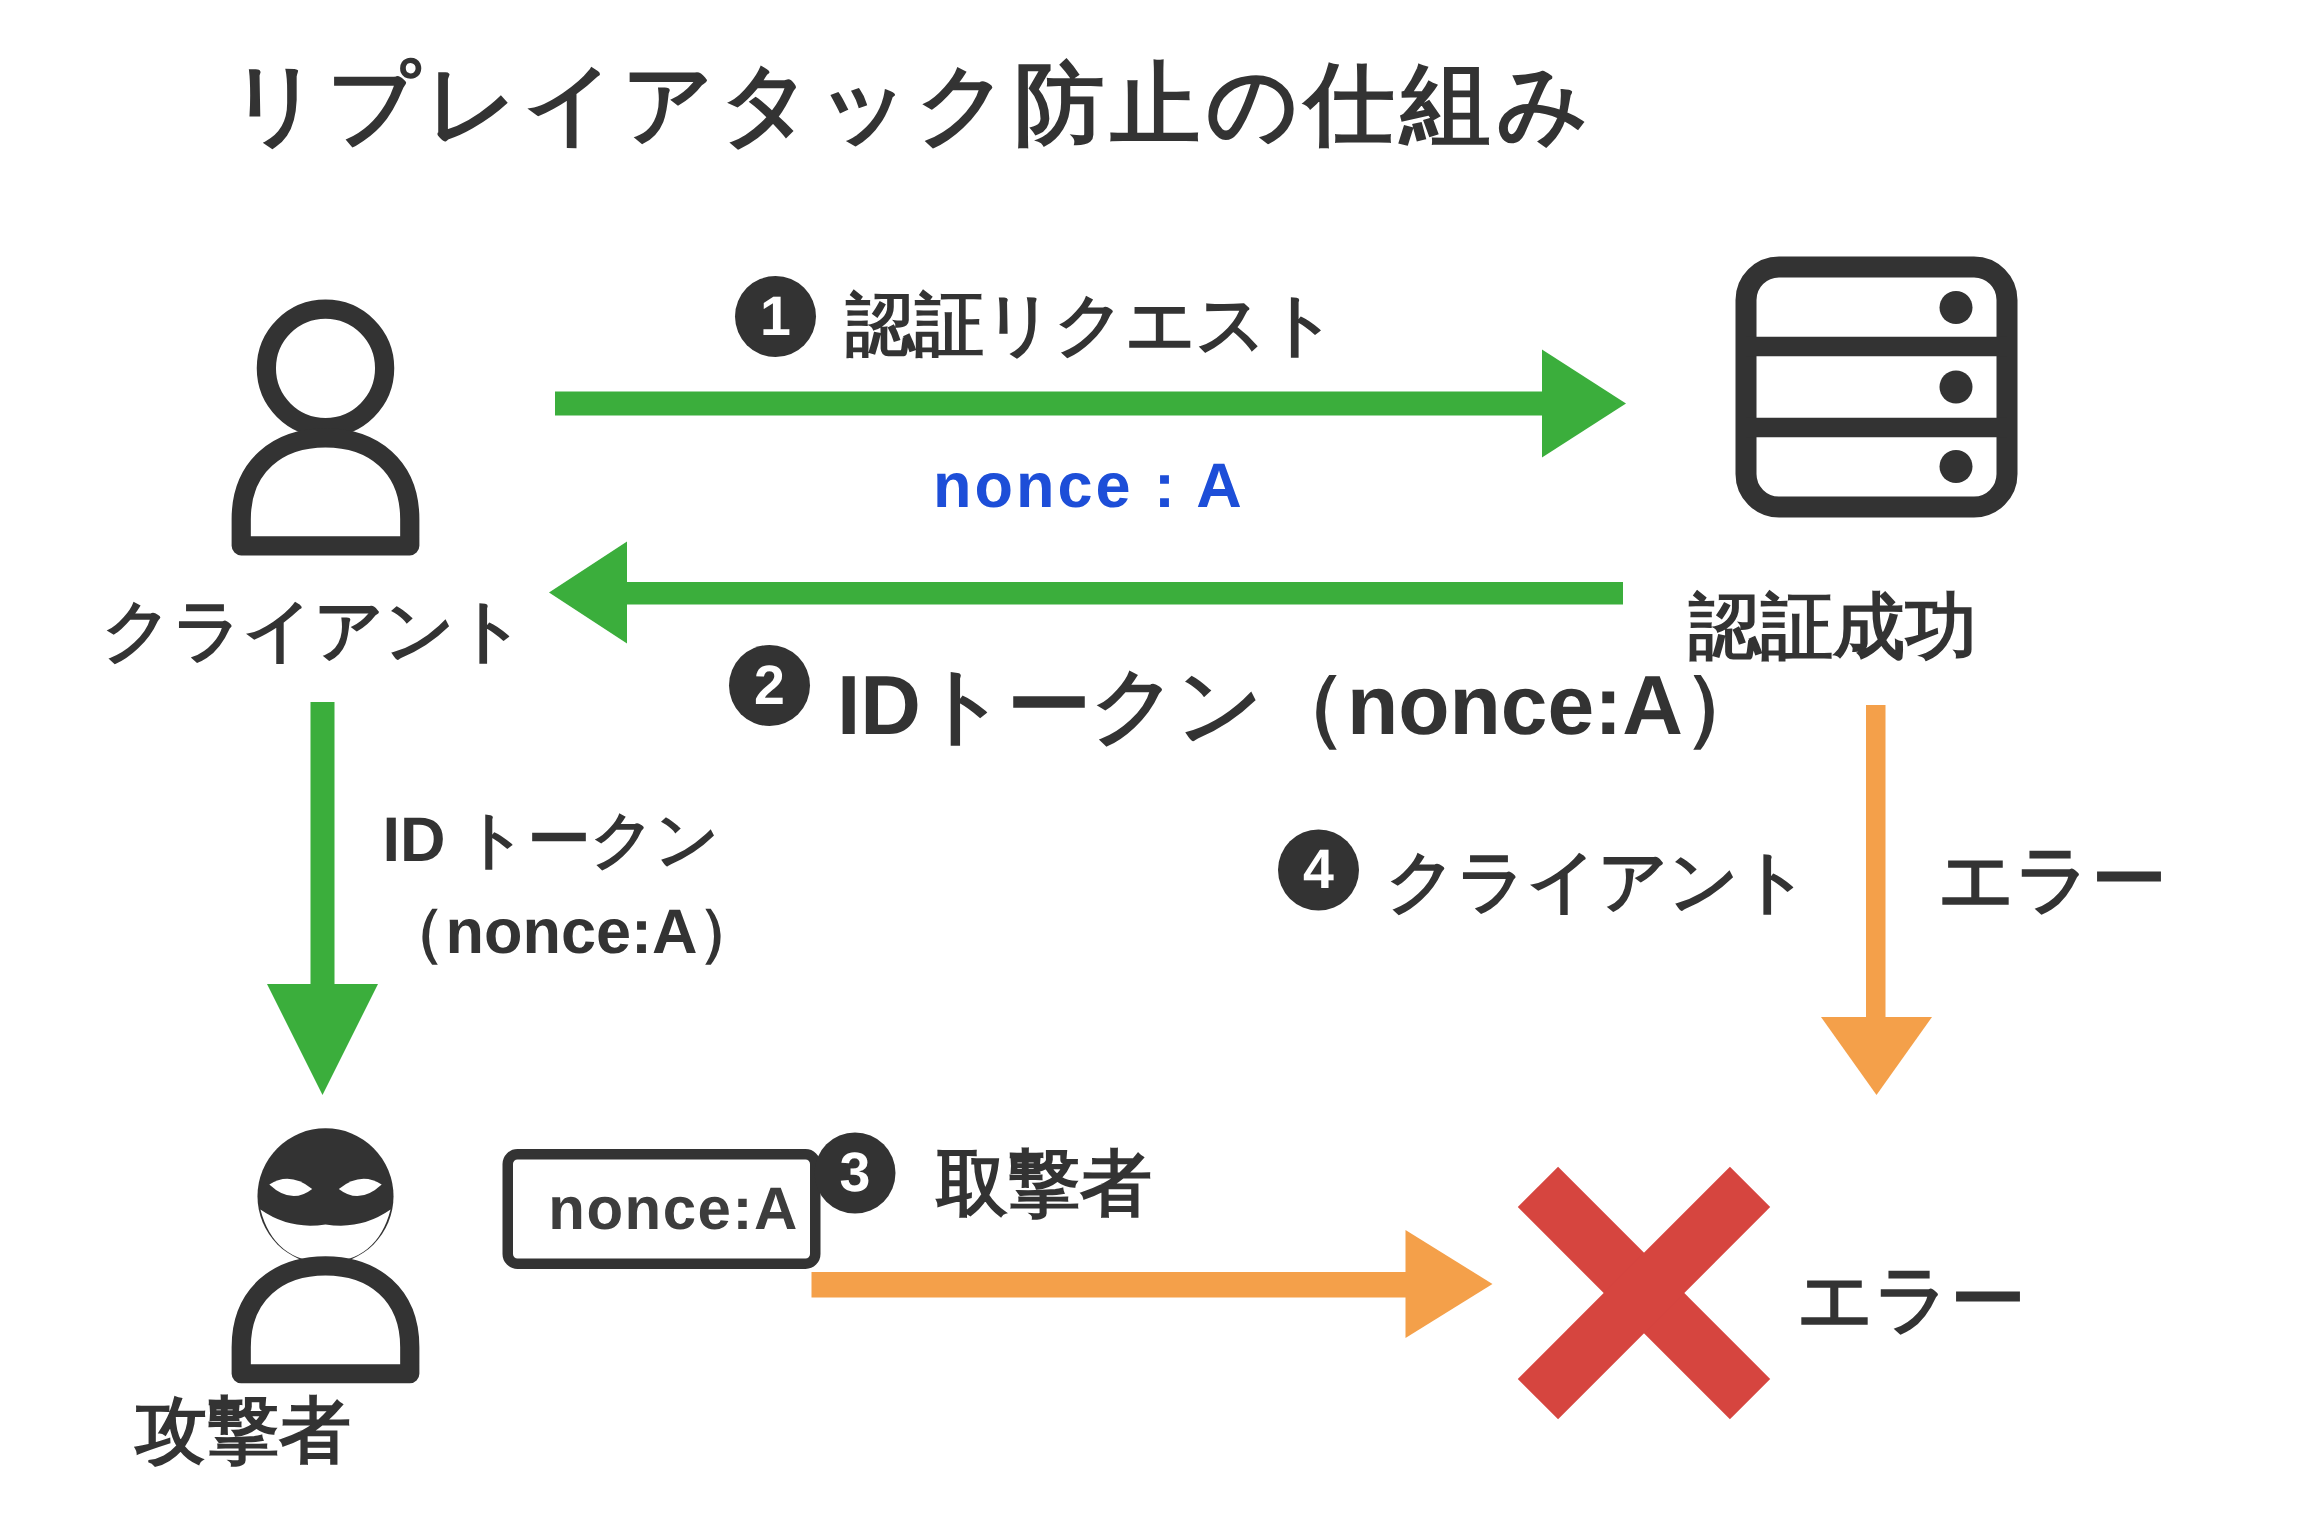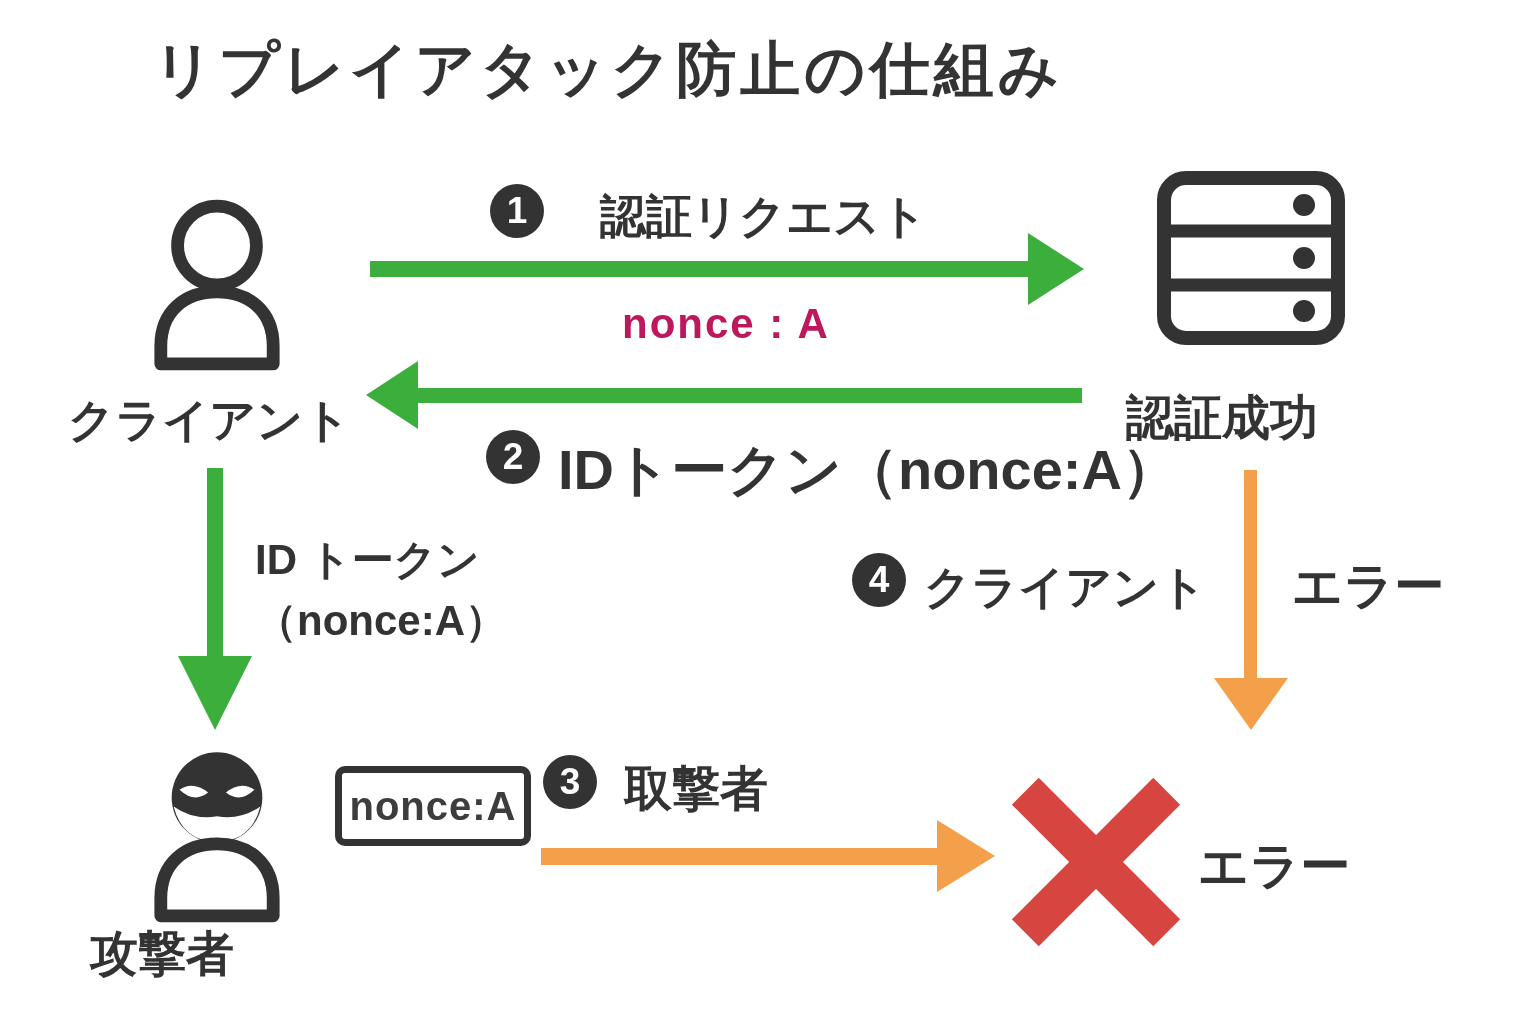--- a/index.html
+++ b/index.html
@@ -41,42 +41,42 @@
   .a3-shaft{left:207px;top:468px;width:16px;height:190px;}
   .a3-head{left:178px;top:656px;border-width:74px 37px 0 37px;border-top-color:var(--green);}
   
   .a4-shaft{left:1244px;top:470px;width:13px;height:210px;}
   .a4-head{left:1214px;top:678px;border-width:52px 37px 0 37px;border-top-color:var(--orange);}
   
   .a5-shaft{left:541px;top:848px;width:398px;height:17px;}
   .a5-head{left:937px;top:820px;border-width:36px 0 36px 58px;border-left-color:var(--orange);}
   
   .badge1{left:490px;top:184px;}
-  .lbl-step1{left:564px;top:186px;font-size:46px;margin-left:36px;}
-  .lbl-nonce{left:622px;top:300px;font-size:42px;font-weight:700;letter-spacing:2px;color:#be185d;}
+  .lbl-step1{left:564px;top:186px;font-size:46px;}
+  .lbl-nonce{left:622px;top:300px;font-size:42px;font-weight:700;letter-spacing:2px;color:#1d4ed8;}
   .badge2{left:486px;top:430px;}
   .lbl-step2{left:558px;top:433px;font-size:56px;}
   .lbl-leak{left:255px;top:530px;font-size:42px;font-weight:800;line-height:1.45;}
   .badge4{left:852px;top:553px;}
   .lbl-step4{left:924px;top:557px;font-size:46px;}
   .lbl-err-v{left:1292px;top:553px;font-size:50px;}
   .badge3{left:543px;top:755px;}
   .lbl-step3{left:624px;top:757px;font-size:48px;}
   .lbl-err-r{left:1198px;top:833px;font-size:50px;}
   .icon-client{left:148px;top:196px;width:138px;height:178px;}
   .lbl-client{left:68px;top:390px;width:300px;font-size:46px;}
   .icon-server{left:1156px;top:170px;width:190px;height:176px;}
   .lbl-server{left:1126px;top:386px;width:240px;font-size:48px;}
   .icon-attacker{left:148px;top:746px;width:138px;height:178px;}
   .lbl-attacker{left:90px;top:922px;width:256px;font-size:48px;}
   .token-box{
     left:335px;top:766px;width:182px;height:66px;
     border:7px solid #333;border-radius:10px;background:#fff;
     display:flex;align-items:center;justify-content:center;
-    font-size:40px;font-weight:700;color:#3d3d3d;letter-spacing:1px;
+    font-size:40px;font-weight:700;color:#3d3d3d;letter-spacing:1px;padding-left:16px;
   }
   
   .xmark{left:1012px;top:778px;width:168px;height:168px;}
   .xbar{
     position:absolute;left:50%;top:50%;width:200px;height:38px;background:var(--red);
   }
   .xbar.r45{transform:translate(-50%,-50%) rotate(45deg);}
   .xbar.r135{transform:translate(-50%,-50%) rotate(-45deg);}
 </style>
 </head>

